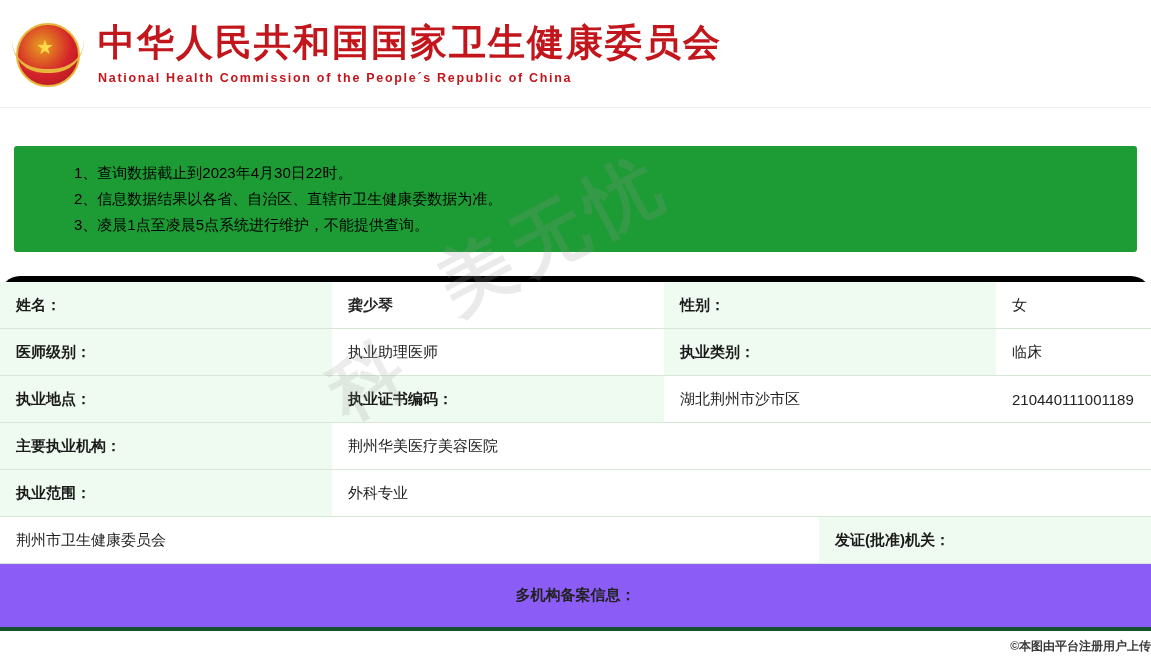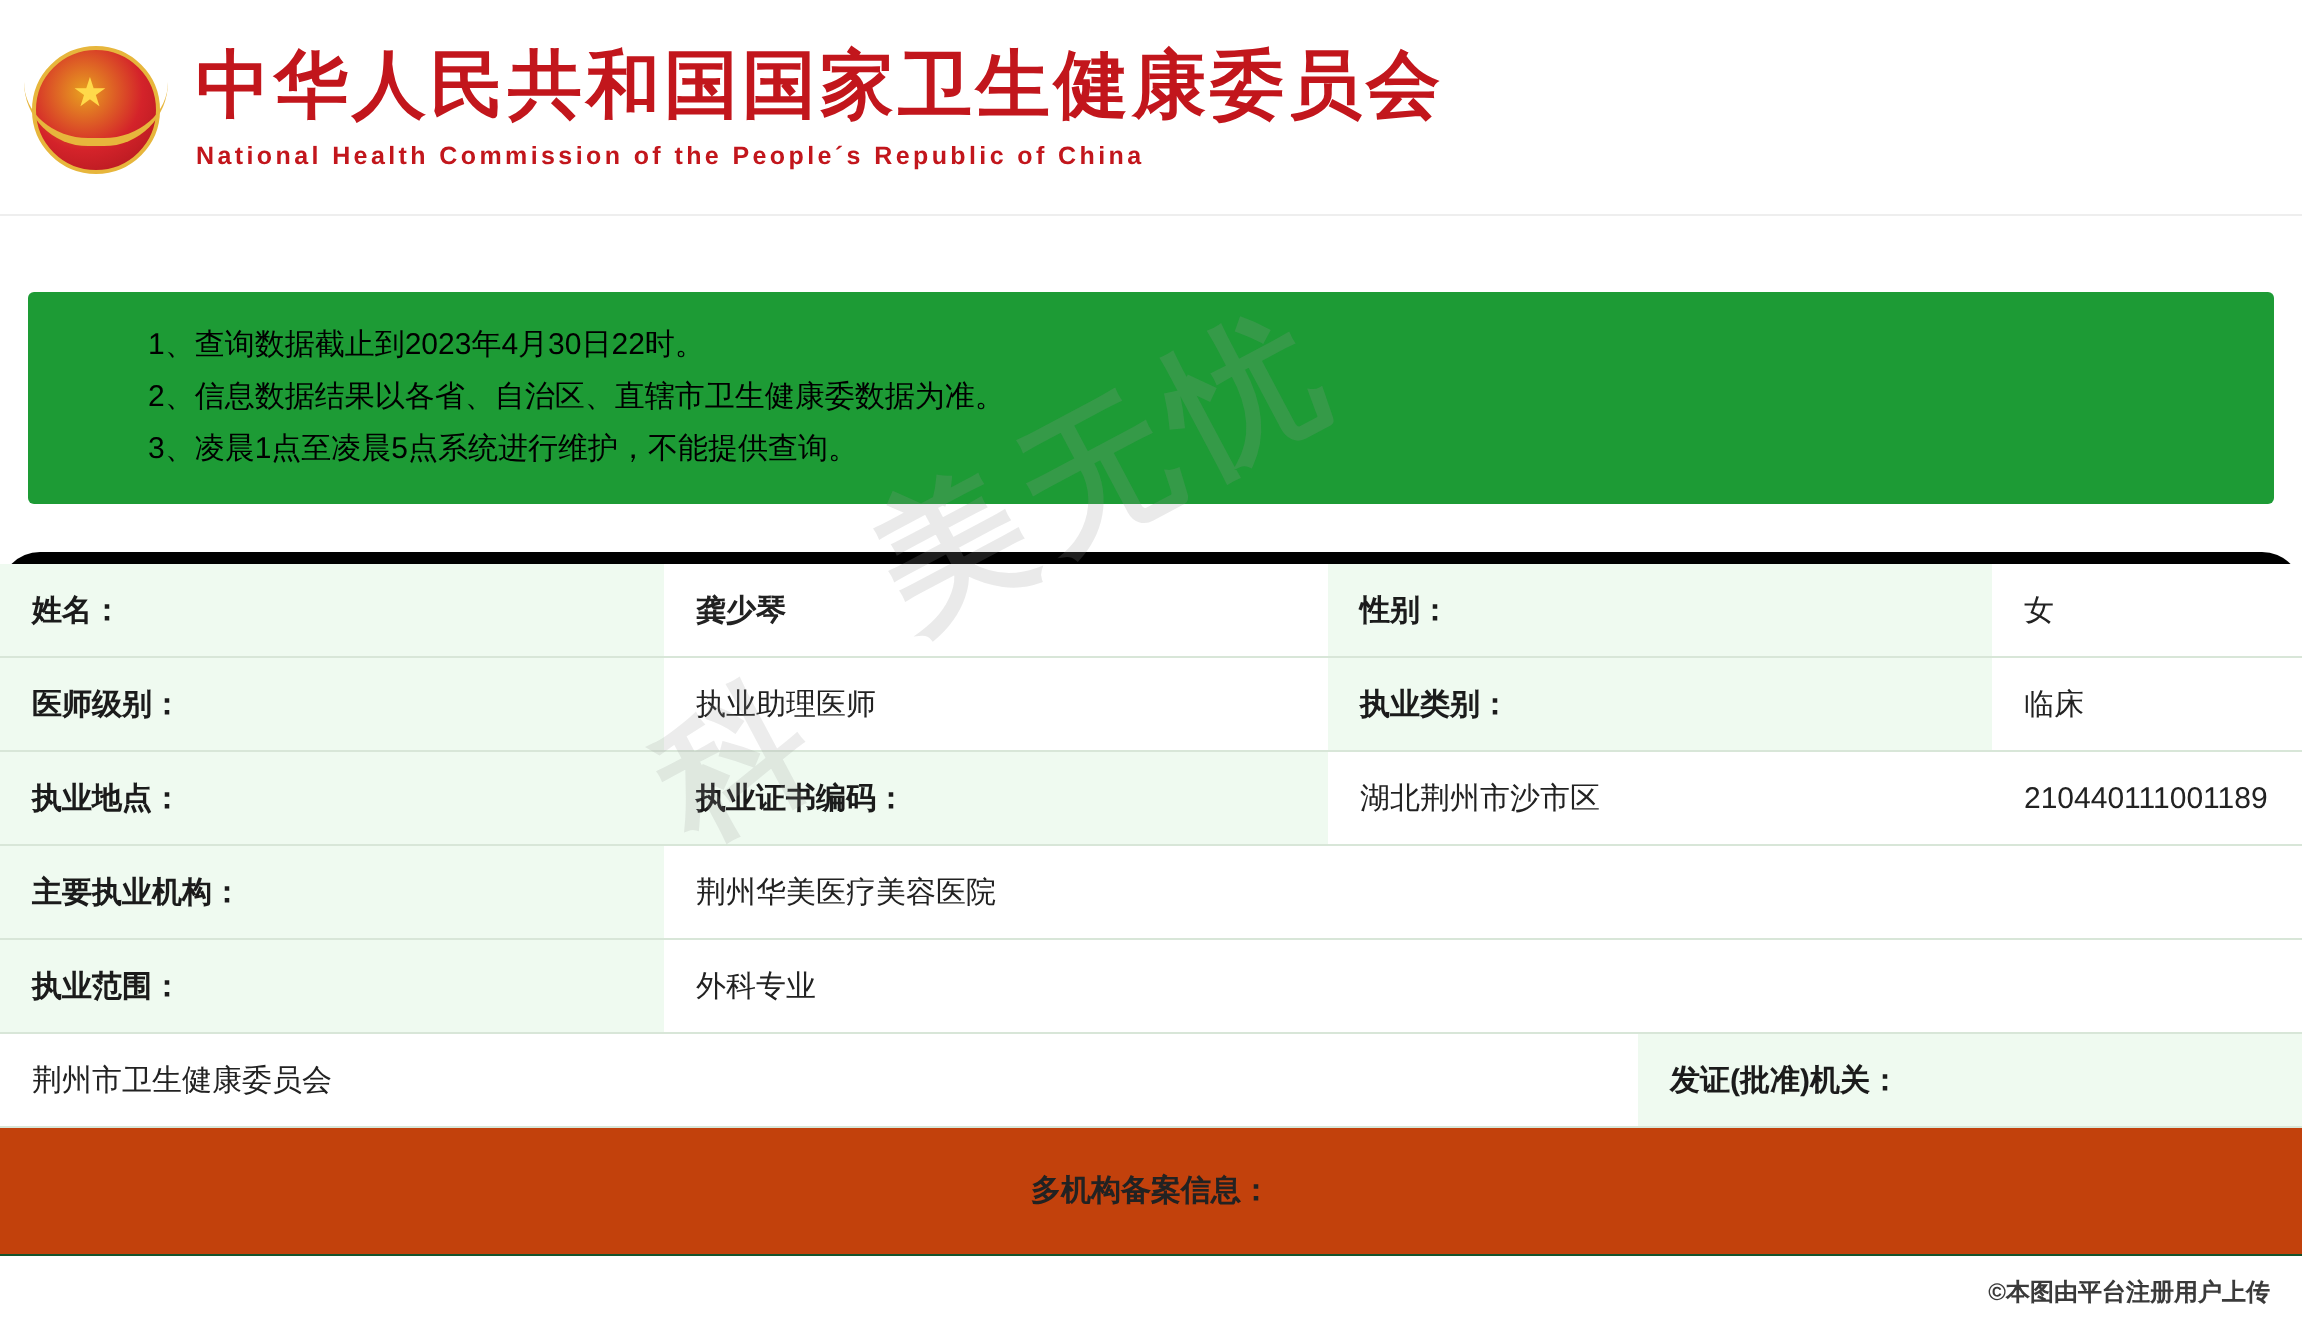--- a/index.html
+++ b/index.html
@@ -127,22 +127,22 @@
   .value-2 { flex: 1 1 auto; }
   .value-wide { flex: 1 1 auto; }
   .value-strong { font-weight: bold; padding-left: 16px; }
 
   
   .subsection {
     text-align: center;
     font-size: 15px;
     font-weight: bold;
     padding: 22px 0 22px 0;
-    border-bottom: 1px solid #14532d;
-    background: #c2410c;
+    border-bottom: 4px solid #14532d;
+    background: #8b5cf6;
   }
   .close-line {
     text-align: center;
     font-size: 15px;
     padding-top: 30px;
     color: #222;
   }
   .close-link {
     color: #222;
     text-decoration: none;
@@ -171,21 +171,21 @@
     font-weight: bold;
     color: rgba(150,150,150,0.18);
     transform: rotate(-28deg);
     letter-spacing: 8px;
     pointer-events: none;
     user-select: none;
     white-space: nowrap;
   }
   .corner-note {
     position: absolute;
-    right: 16px;
+    right: 0;
     bottom: 4px;
     font-size: 12px;
     font-weight: bold;
     color: #3a3a3a;
     white-space: nowrap;
   }
 </style>
 </head>
 <body>
 

